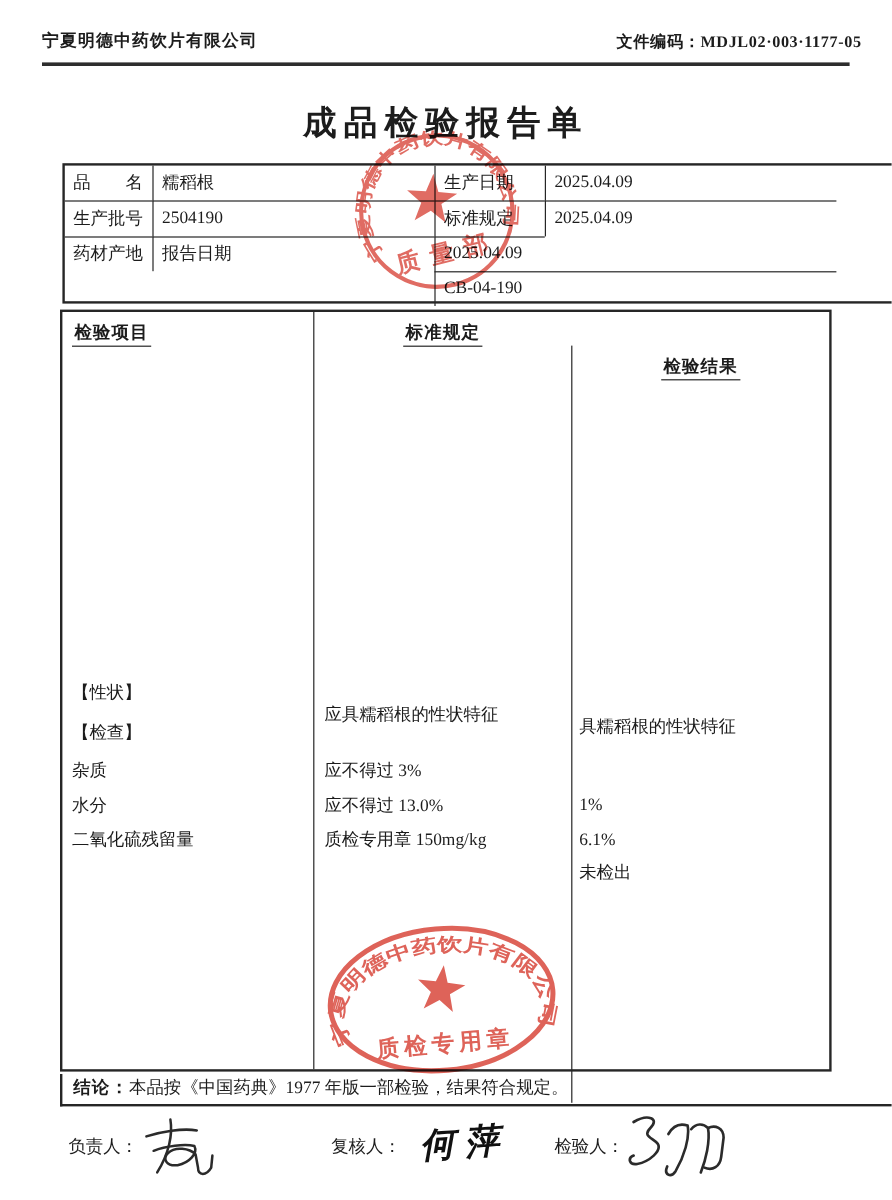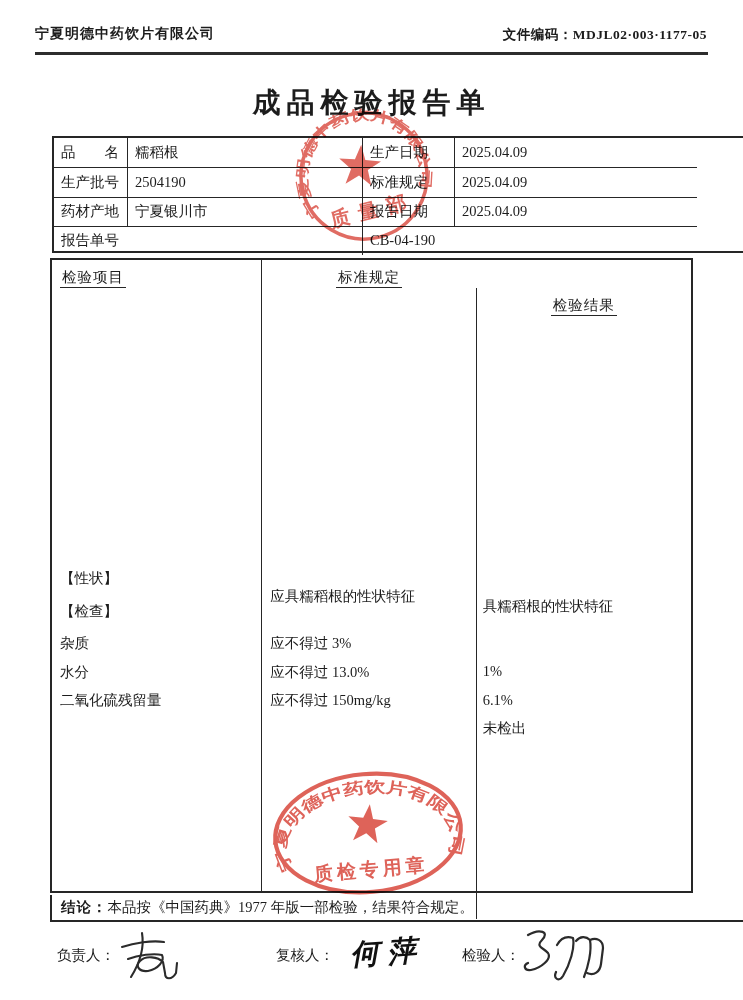--- a/index.html
+++ b/index.html
@@ -4,21 +4,21 @@
 <style>
   html,body{margin:0;padding:0;}
   body{
     width:743px;height:1000px;position:relative;background:#ffffff;
     font-family:"Liberation Serif","DejaVu Serif",serif;color:#1c1c1c;
     overflow:hidden;
   }
   .abs{position:absolute;}
   
   .hdr-company{left:35px;top:25px;font-size:14px;font-weight:600;letter-spacing:1px;}
-  .hdr-code{right:36px;top:26px;font-size:13.5px;font-weight:600;letter-spacing:.5px;}
+  .hdr-code{right:25px;top:26px;font-size:13.5px;font-weight:600;letter-spacing:.5px;}
   .hdr-rule{left:35px;top:52px;width:673px;height:3px;background:#2d2d2d;}
   
   .title{left:0;top:84px;width:743px;text-align:center;font-size:28px;font-weight:bold;letter-spacing:6px;}
   
   .info-table{
     left:52px;top:136px;width:717px;height:117px;
     display:grid;grid-template-columns:73px 235px 92px 243px;grid-auto-rows:29.25px;
     border:2px solid #262626;box-sizing:border-box;
     font-size:14.5px;
   }
@@ -33,21 +33,21 @@
   .info-table .span2b{grid-column:3 / span 2;}
   
   .insp-table{
     left:50px;top:258px;width:643px;height:635px;
     display:flex;border:2px solid #262626;box-sizing:border-box;font-size:14.5px;
   }
   .insp-col{position:relative;box-sizing:border-box;height:100%;}
   .insp-col.c1{width:210px;}
   .insp-col.c2{width:215px;border-left:1.7px solid #262626;}
   .insp-col.c3{width:216px;border-left:1.7px solid #262626;margin-top:28px;}
-  .insp-head{position:absolute;top:8px;width:100%;text-align:center;}
+  .insp-head{position:absolute;top:8px;width:100%;text-align:center;font-weight:bold;}
   .insp-head.left{text-align:left;padding-left:8px;box-sizing:border-box;}
   .insp-head span{border-bottom:1.5px solid #262626;padding:0 2px 2px 2px;letter-spacing:1px;}
   .iline{position:absolute;left:8px;white-space:nowrap;line-height:17px;}
   
   .conclusion{
     left:50px;top:895px;width:717px;height:27px;box-sizing:border-box;
     border-left:2px solid #262626;border-right:2px solid #262626;border-bottom:2px solid #262626;
     font-size:14.5px;line-height:24px;padding-left:9px;white-space:nowrap;
   }
   .conclusion b{letter-spacing:1px;}
@@ -74,43 +74,41 @@
   <div class="cell r0">糯稻根</div>
   <div class="cell r0">生产日期</div>
   <div class="cell r0">2025.04.09</div>
 
   <div class="cell c0">生产批号</div>
   <div class="cell">2504190</div>
   <div class="cell">标准规定</div>
   <div class="cell">2025.04.09</div>
 
   <div class="cell c0">药材产地</div>
-  <div class="cell">宁夏银川市</div>
   <div class="cell">报告日期</div>
   <div class="cell">2025.04.09</div>
 
-  <div class="cell span2a">报告单号</div>
   <div class="cell span2b">CB-04-190</div>
 </div>
 
 <div class="abs insp-table">
   <div class="insp-col c1">
     <div class="insp-head left"><span>检验项目</span></div>
     <div class="iline" style="top:310px;">【性状】</div>
     <div class="iline" style="top:343px;">【检查】</div>
     <div class="iline" style="top:375px;">杂质</div>
     <div class="iline" style="top:404px;">水分</div>
     <div class="iline" style="top:432px;">二氧化硫残留量</div>
   </div>
   <div class="insp-col c2">
     <div class="insp-head"><span>标准规定</span></div>
     <div class="iline" style="top:328px;">应具糯稻根的性状特征</div>
     <div class="iline" style="top:375px;">应不得过 3%</div>
     <div class="iline" style="top:404px;">应不得过 13.0%</div>
-    <div class="iline" style="top:432px;">应不得过 150mg/kg</div>
+    <div class="iline" style="top:432px;">质检专用章 150mg/kg</div>
   </div>
   <div class="insp-col c3">
     <div class="insp-head"><span>检验结果</span></div>
     <div class="iline" style="top:310px;left:6px;">具糯稻根的性状特征</div>
     <div class="iline" style="top:375px;left:6px;">1%</div>
     <div class="iline" style="top:404px;left:6px;">6.1%</div>
     <div class="iline" style="top:432px;left:6px;">未检出</div>
   </div>
 </div>
 

